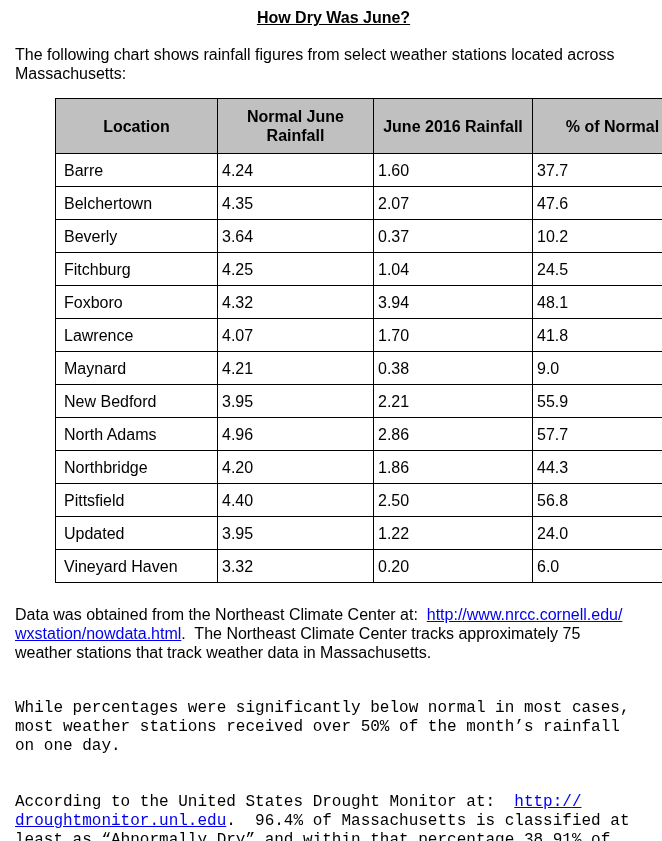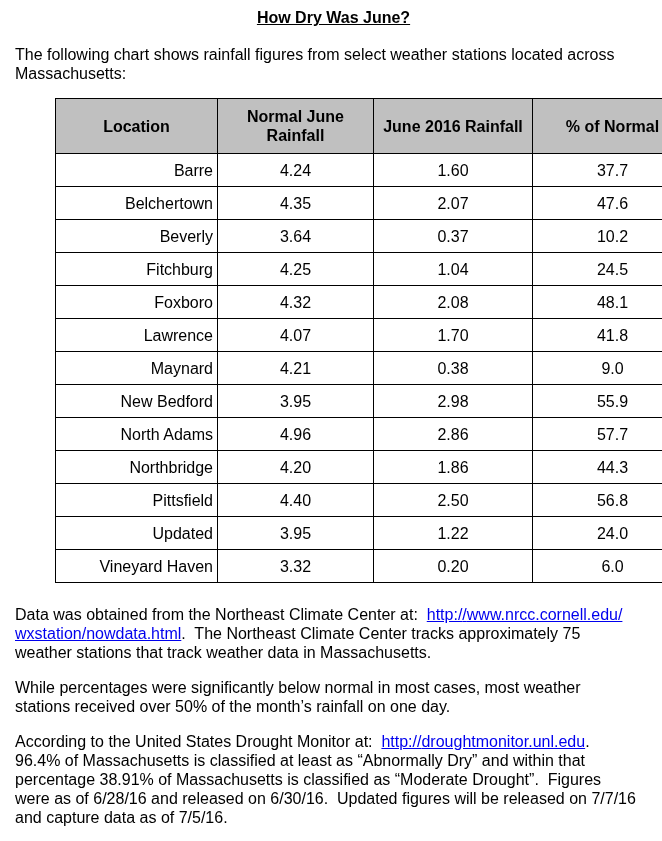--- a/index.html
+++ b/index.html
@@ -54,33 +54,33 @@
   table.rain-table th {
     background: #c0c0c0;
     font-weight: bold;
     text-align: center;
     height: 55px;
     padding: 2px 4px;
     box-sizing: border-box;
   }
   table.rain-table td {
     height: 33px;
-    text-align: center;
     padding: 2px 4px;
     box-sizing: border-box;
   }
   table.rain-table td.loc {
-    text-align: right;
+    text-align: left;
     padding-left: 8px;
   }
   #paragraphs .doc-para {
     margin-top: 22px;
   }
   #paragraphs .doc-para + .doc-para {
-    margin-top: 16px;
+    margin-top: 37px;
+    font-family: Liberation Mono, monospace;
   }
   a.doc-link {
     color: #0000ee;
     text-decoration: underline;
     cursor: pointer;
   }
 </style>
 </head>
 <body>
 
@@ -126,39 +126,39 @@
         </tr>
         <tr>
           <td class="loc">Fitchburg</td>
           <td>4.25</td>
           <td>1.04</td>
           <td>24.5</td>
         </tr>
         <tr>
           <td class="loc">Foxboro</td>
           <td>4.32</td>
-          <td>2.08</td>
+          <td>3.94</td>
           <td>48.1</td>
         </tr>
         <tr>
           <td class="loc">Lawrence</td>
           <td>4.07</td>
           <td>1.70</td>
           <td>41.8</td>
         </tr>
         <tr>
           <td class="loc">Maynard</td>
           <td>4.21</td>
           <td>0.38</td>
           <td>9.0</td>
         </tr>
         <tr>
           <td class="loc">New Bedford</td>
           <td>3.95</td>
-          <td>2.98</td>
+          <td>2.21</td>
           <td>55.9</td>
         </tr>
         <tr>
           <td class="loc">North Adams</td>
           <td>4.96</td>
           <td>2.86</td>
           <td>57.7</td>
         </tr>
         <tr>
           <td class="loc">Northbridge</td>

